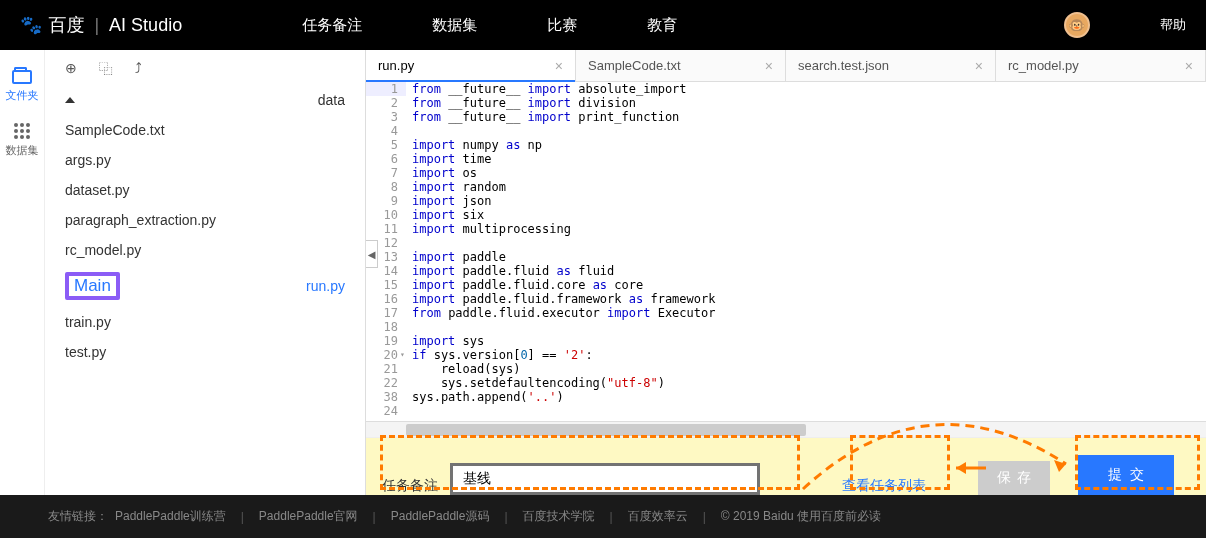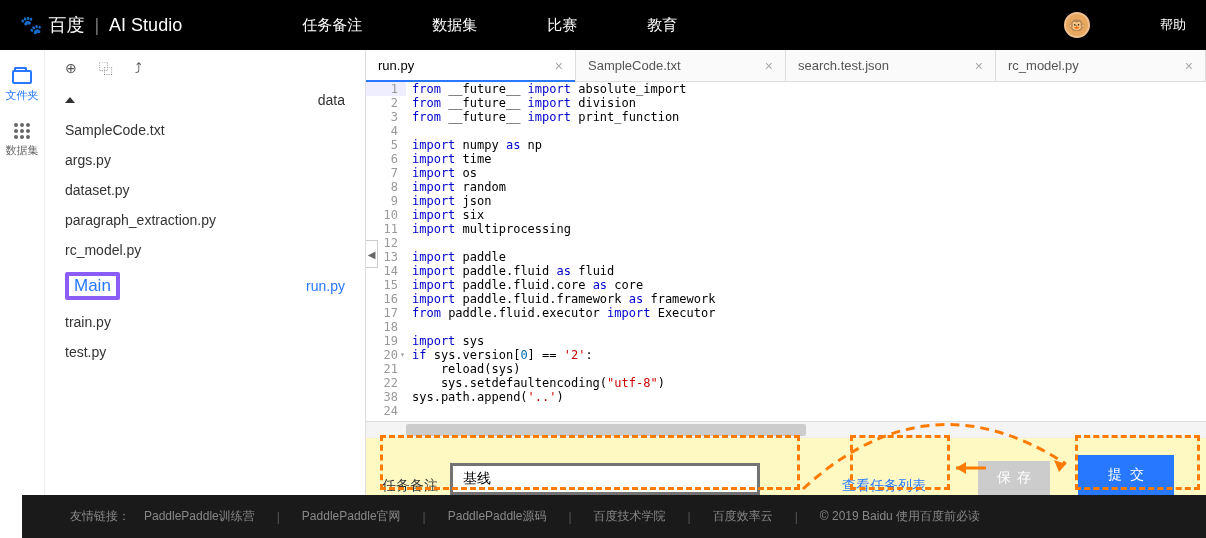--- a/index.html
+++ b/index.html
@@ -50,21 +50,21 @@
 .bb-label { font-size:14px; color:#333; }
 .bb-input { width:310px; height:32px; border:3px solid #737373; padding:0 10px; font-size:14px; }
 .bb-link { color:#2878ff; font-size:14px; cursor:pointer; margin-left:70px; }
 .bb-save { width:72px; height:34px; background:#ccc; color:#fff; display:flex; align-items:center; justify-content:center; font-size:14px; margin-left:40px; letter-spacing:6px; padding-left:6px; }
 .bb-submit { width:96px; height:40px; background:#2878ff; color:#fff; display:flex; align-items:center; justify-content:center; font-size:14px; margin-left:16px; cursor:pointer; letter-spacing:8px; padding-left:8px; }
 .dash { position:absolute; border:3px dashed #ff7b00; pointer-events:none; }
 .dash1 { left:380px; bottom:48px; width:420px; height:55px; }
 .dash2 { left:850px; bottom:48px; width:100px; height:55px; }
 .dash3 { left:1075px; bottom:48px; width:125px; height:55px; }
 .arrow-svg { position:absolute; pointer-events:none; }
-.footer { position:absolute; bottom:0; left:0; right:0; height:43px; background:#1a1a1a; color:#888; display:flex; align-items:center; padding:0 48px; font-size:12px; gap:14px;margin-left:22px; }
+.footer { position:absolute; bottom:0; left:0; right:0; height:43px; background:#1a1a1a; color:#888; display:flex; align-items:center; padding:0 48px; font-size:12px; gap:7px; }
 .footer a { color:#888; }
 .footer .sep { margin:0 8px; color:#555; }
 </style>
 </head>
 <body>
 
 <div class="topnav">
   <div class="logo">
     <span class="logo-paw">🐾</span>
     <span>百度</span>

